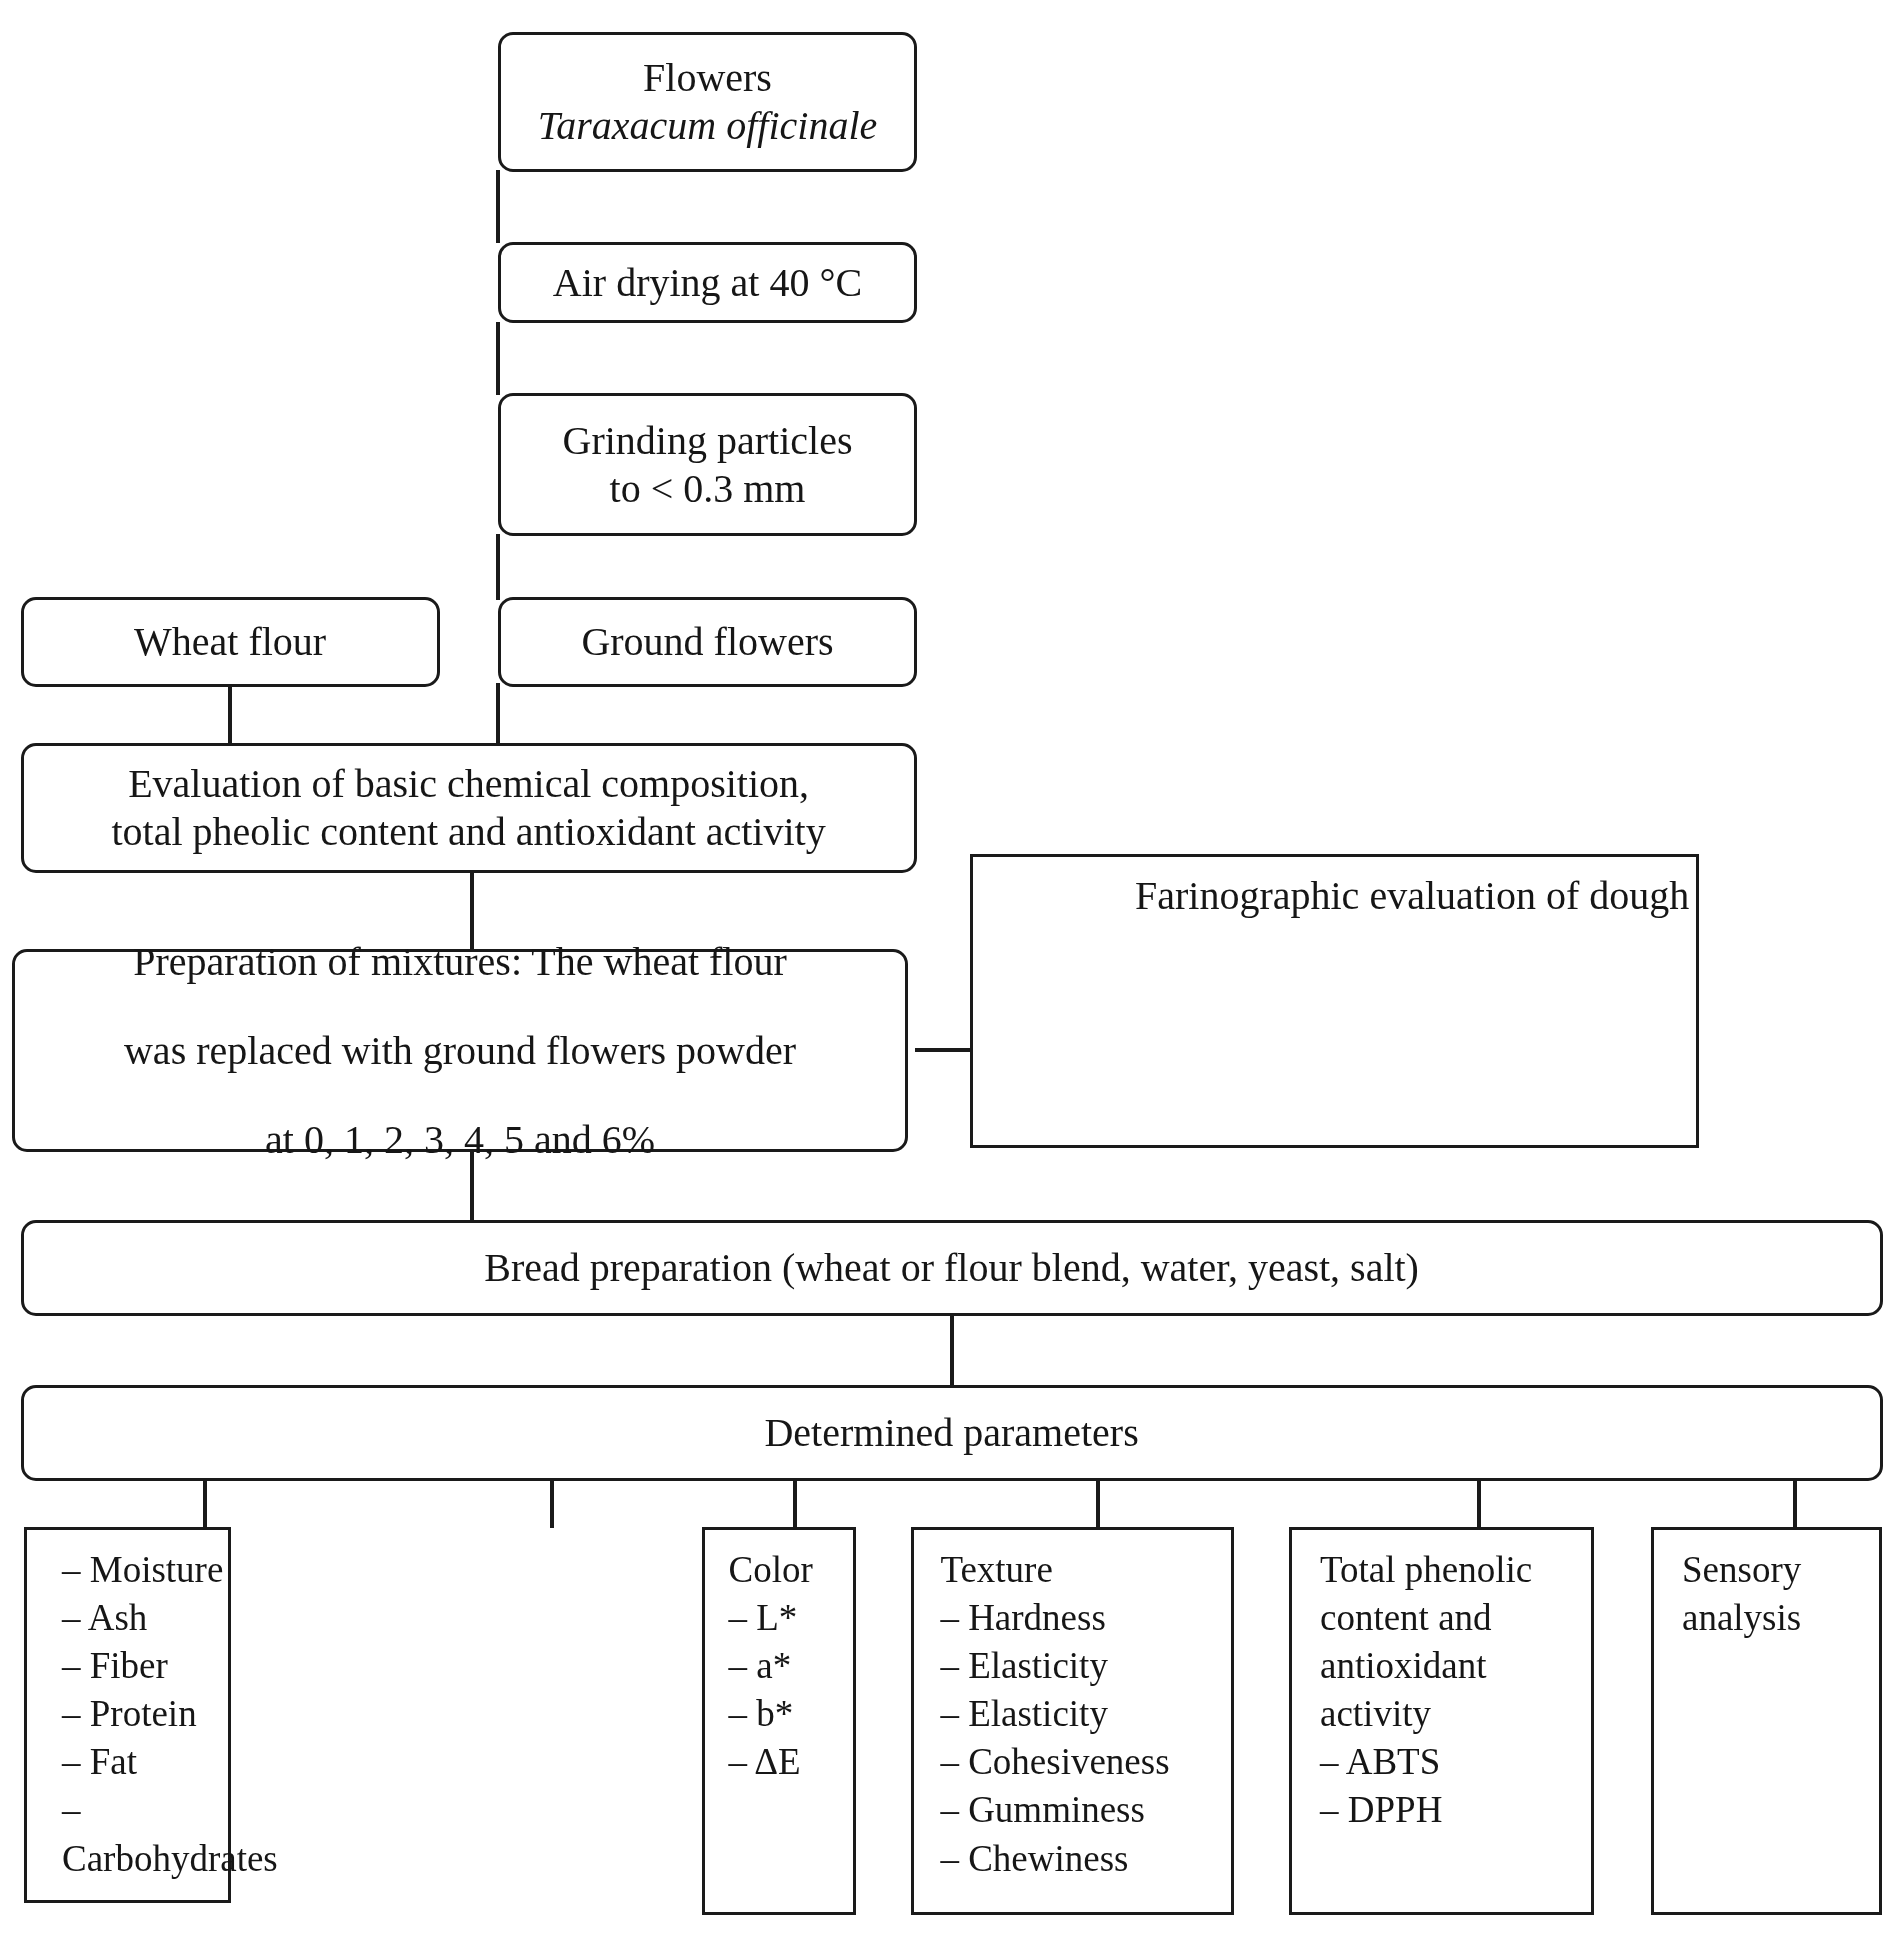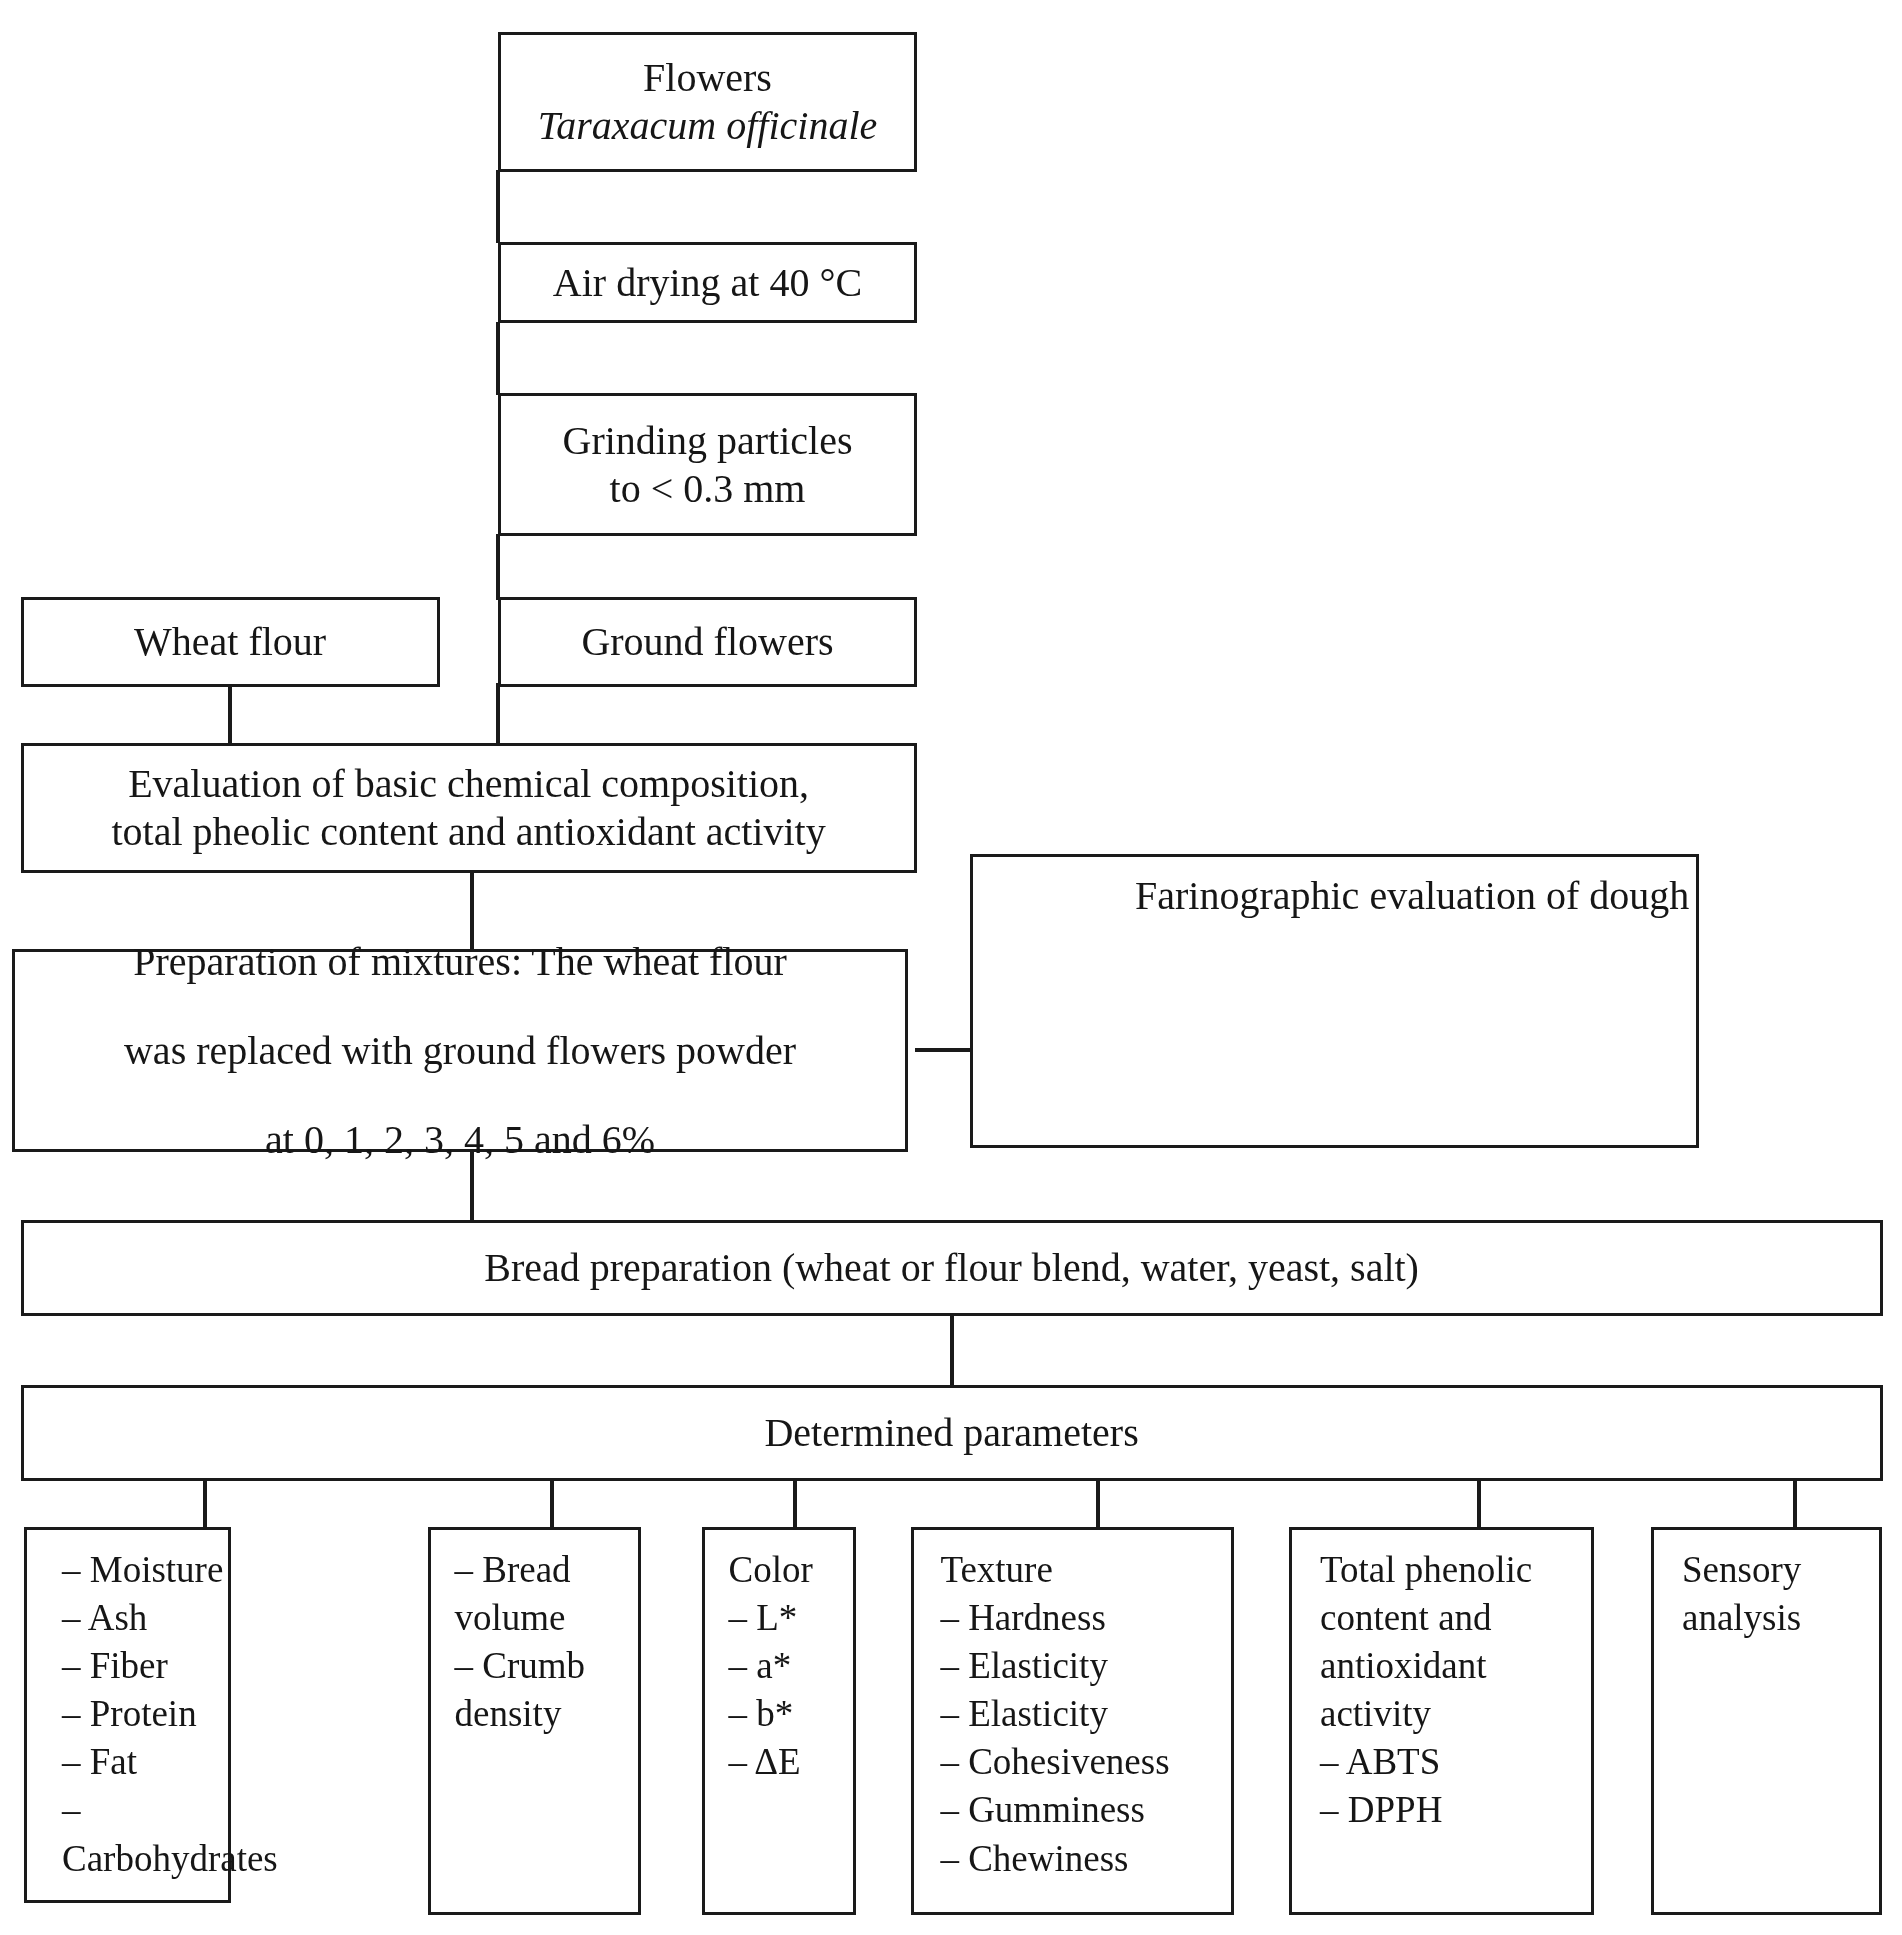--- a/index.html
+++ b/index.html
@@ -33,21 +33,21 @@
     background: #1a1a1a;
     z-index: 1;
   }
   .vline { width: 3.7px; }
   .hline { height: 3.7px; }
 
   .t-title  { font-size: 40px; line-height: 1.20; }
   .t-small  { font-size: 37px; line-height: 1.30; }
   .italic   { font-style: italic; }
 
-  .pad-lr { padding: 8px 19px; }
+  .pad-lr { padding: 8px 19px; border-radius: 15px; }
   .list { margin: 0; padding: 0; list-style: none; }
   .list li { white-space: pre-wrap; }
 </style>
 </head>
 <body>
 
 <div id="canvas">
 
   <div class="line vline" style="left:496px; top:170px;  height:73px;"></div>
   <div class="line vline" style="left:496px; top:322px;  height:73px;"></div>
@@ -115,28 +115,20 @@
     <ul class="list">
       <li class="t-small">– Moisture</li>
       <li class="t-small">– Ash</li>
       <li class="t-small">– Fiber</li>
       <li class="t-small">– Protein</li>
       <li class="t-small">– Fat</li>
       <li class="t-small">– Carbohydrates</li>
     </ul>
   </div>
 
-  <div class="box left" style="left:428px; top:1527px; width:213px; height:388px; padding:16px 0 0 23.5px; justify-content:flex-start;">
-    <ul class="list">
-      <li class="t-small">– Bread
-volume</li>
-      <li class="t-small">– Crumb
-density</li>
-    </ul>
-  </div>
 
   <div class="box left" style="left:702px; top:1527px; width:154px; height:388px; padding:16px 0 0 23.5px; justify-content:flex-start;">
     <div class="t-small">Color</div>
     <ul class="list">
       <li class="t-small">– L*</li>
       <li class="t-small">– a*</li>
       <li class="t-small">– b*</li>
       <li class="t-small">– ΔE</li>
     </ul>
   </div>

